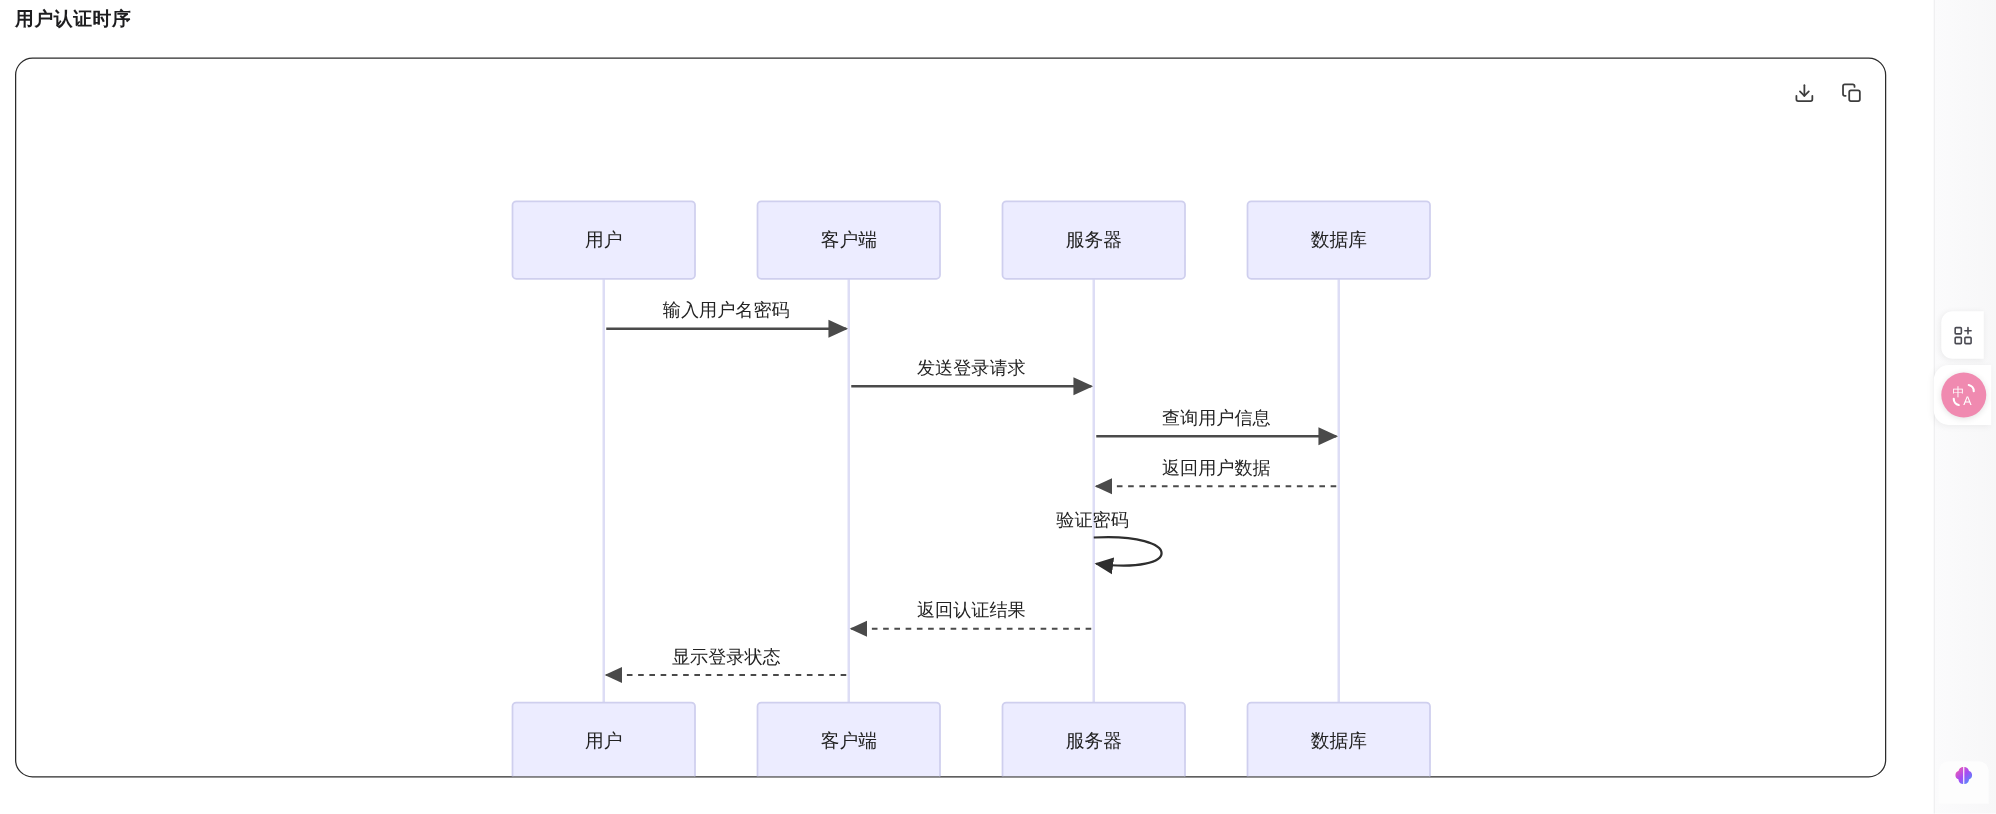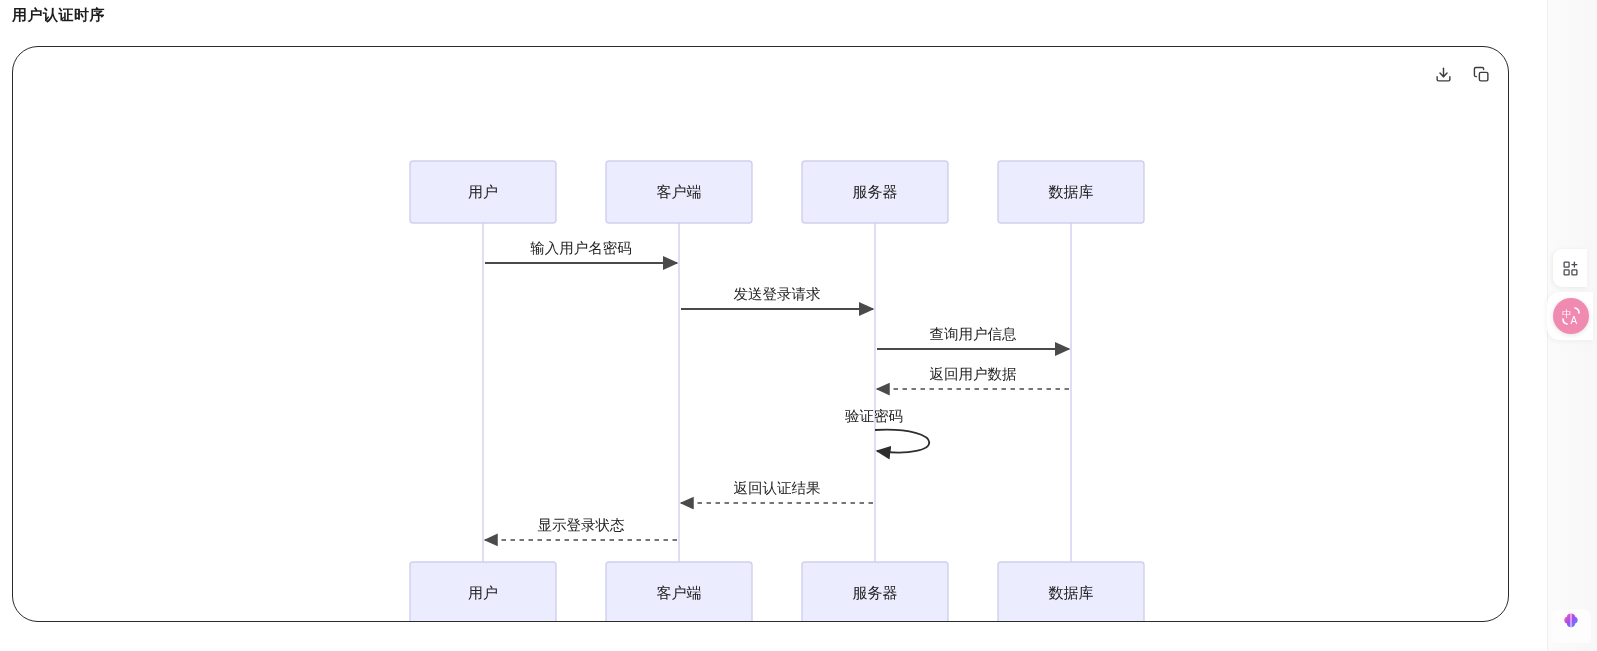--- a/index.html
+++ b/index.html
@@ -28,21 +28,21 @@
     letter-spacing: 0.5px;
   }
   
   .diagram-card {
     position: absolute;
     left: 12px;
     top: 46px;
     width: 1497px;
     height: 576px;
     border: 1.3px solid #2b2b2b;
-    border-radius: 26px;
+    border-radius: 14px;
     background: #ffffff;
     box-sizing: border-box;
     overflow: hidden;
   }
   .card-toolbar {
     position: absolute;
     right: 16px;
     top: 16px;
     display: flex;
     gap: 16px;

